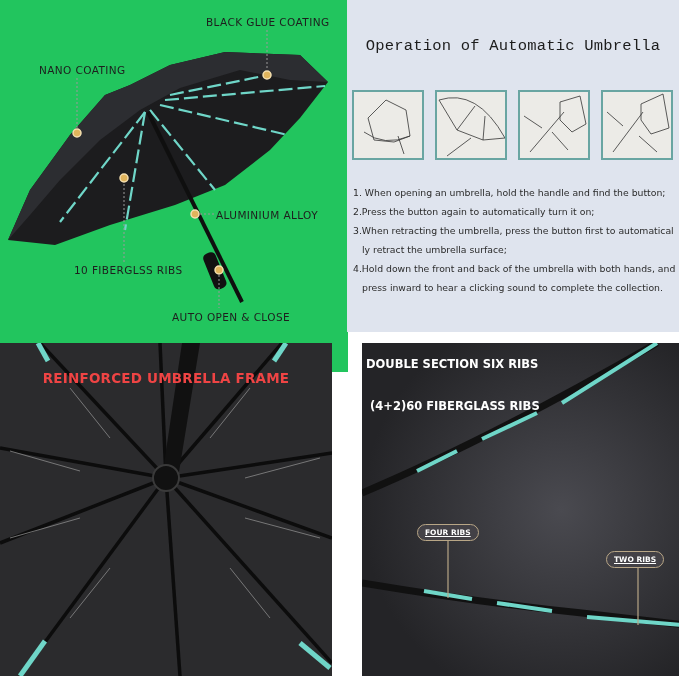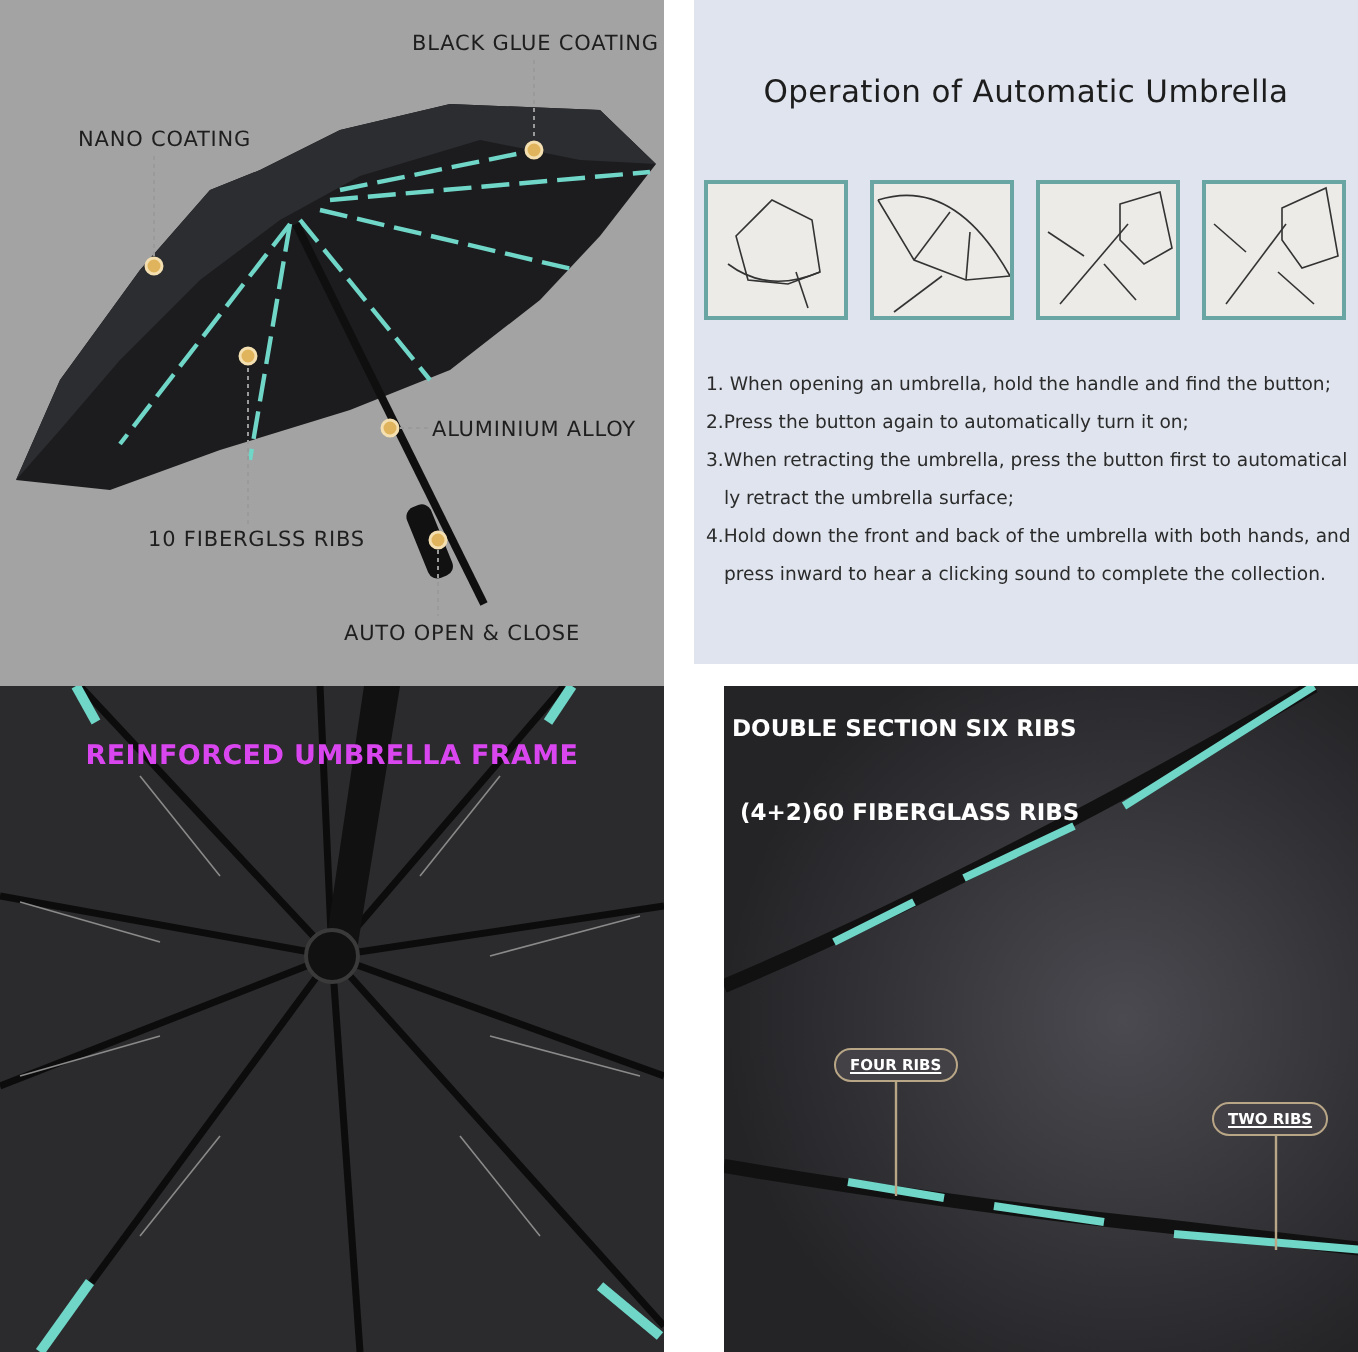--- a/index.html
+++ b/index.html
@@ -1,30 +1,30 @@
 <!DOCTYPE html>
 <html><head>
 <meta charset="utf-8">
 <style>
   html,body{margin:0;padding:0;background:#ffffff;}
   body{width:679px;height:676px;position:relative;overflow:hidden;font-family:"DejaVu Sans",sans-serif;}
   .panel{position:absolute;overflow:hidden;}
-  #p1{left:0;top:0;width:332px;height:372px;background:#a3a3a3;}
+  #p1{left:0;top:0;width:332px;height:372px;background:#22c55e;padding-left:16px;}
   #p2{left:347px;top:0;width:332px;height:332px;background:#dfe4ee;}
   #p3{left:0;top:343px;width:332px;height:333px;background:#2a2a2c;}
   #p4{left:362px;top:343px;width:332px;height:428px;background:#701a75;}
   svg{position:absolute;left:0;top:0;}
   .lbl{position:absolute;font-size:10.5px;color:#1e1e1e;letter-spacing:0.4px;white-space:nowrap;}
-  .title2{position:absolute;left:0;width:332px;top:37px;text-align:center;font-size:15.5px;color:#1d1d1d;letter-spacing:0.2px;}
+  .title2{position:absolute;left:0;width:332px;top:37px;text-align:center;font-size:15.5px;color:#1d1d1d;letter-spacing:0.2px;font-family:Liberation Mono, monospace;}
   .steps{position:absolute;left:0;top:90px;width:332px;height:72px;}
   .step{position:absolute;top:0;width:72px;height:70px;border:2px solid #69a5a2;background:#ecebe7;box-sizing:border-box;}
   .instr{position:absolute;left:6px;top:183px;width:326px;font-size:9.3px;line-height:19px;color:#2b2b2b;}
   .instr div{white-space:nowrap;}
   .ind{padding-left:9px;}
-  .h3{position:absolute;left:0;width:332px;top:27px;text-align:center;font-size:13.5px;font-weight:bold;color:#d946ef;letter-spacing:0.2px;}
+  .h3{position:absolute;left:0;width:332px;top:27px;text-align:center;font-size:13.5px;font-weight:bold;color:#ef4444;letter-spacing:0.2px;}
   .h4a{position:absolute;left:4px;top:14px;font-size:11.5px;font-weight:bold;color:#fff;}
   .h4b{position:absolute;left:8px;top:32px;font-size:11.5px;font-weight:bold;color:#fff;margin-top:24px;}
   .pill{position:absolute;font-size:7.5px;font-weight:bold;color:#fff;border:1.5px solid #b8a686;border-radius:9px;padding:3px 7px;background:#434146;white-space:nowrap;}
 </style>
 </head>
 <body>
 
 <div class="panel" id="p1">
   <svg width="332" height="332">
 

